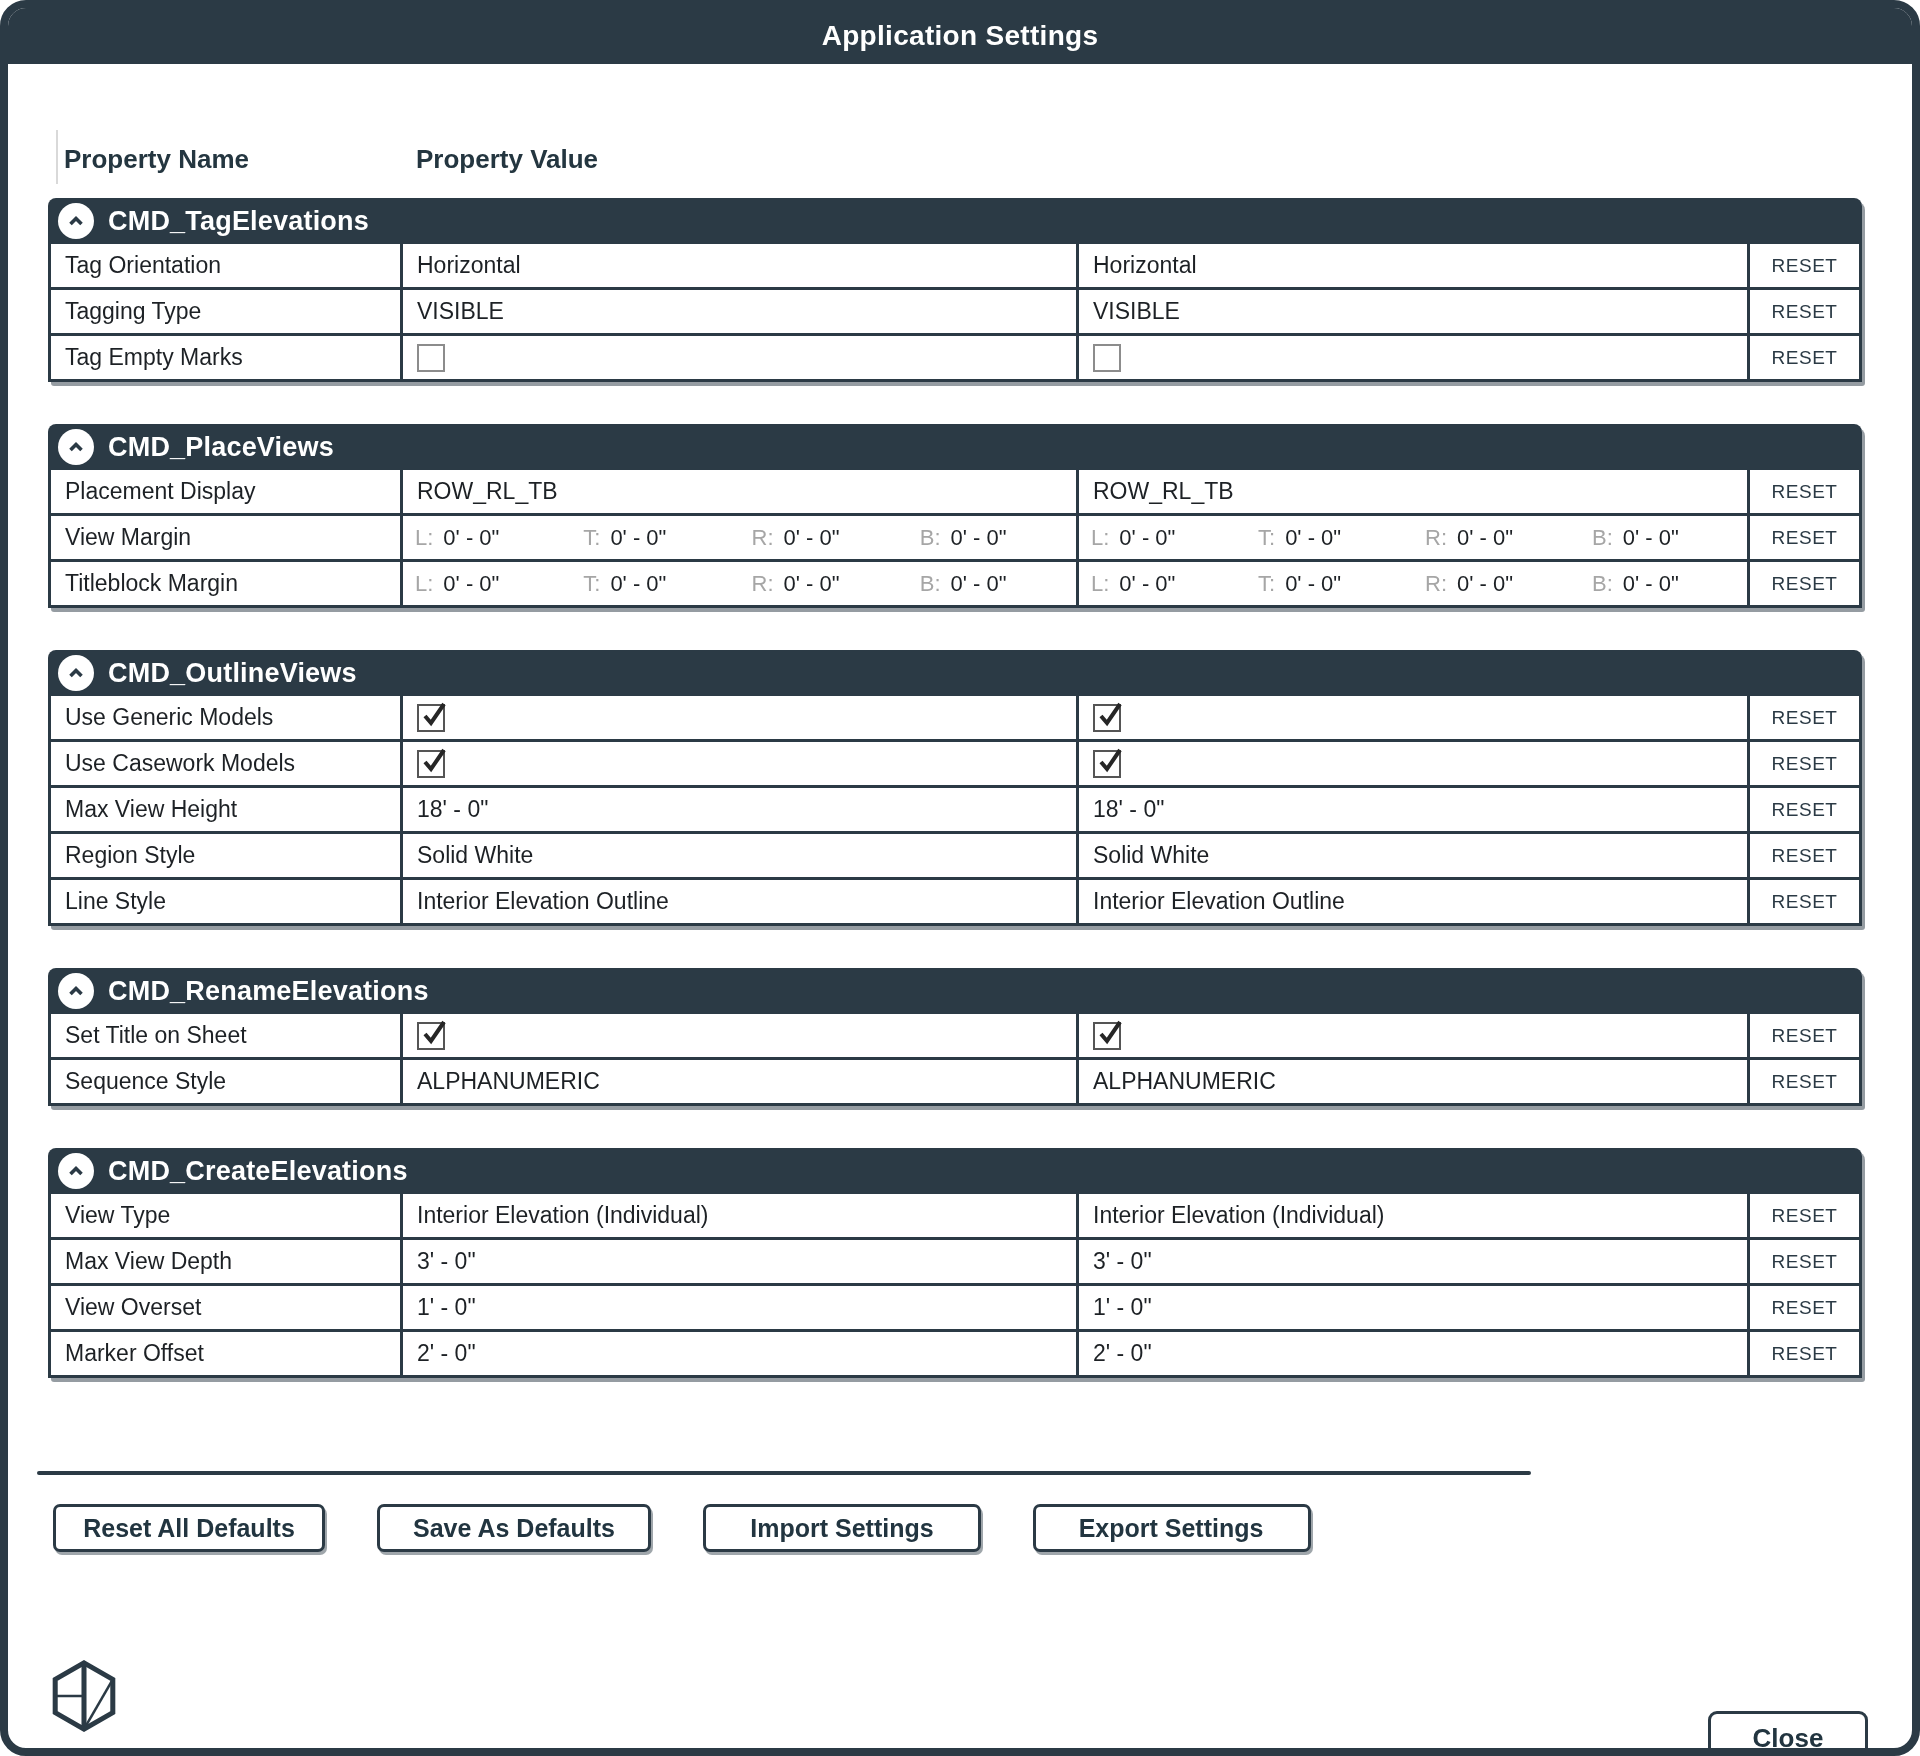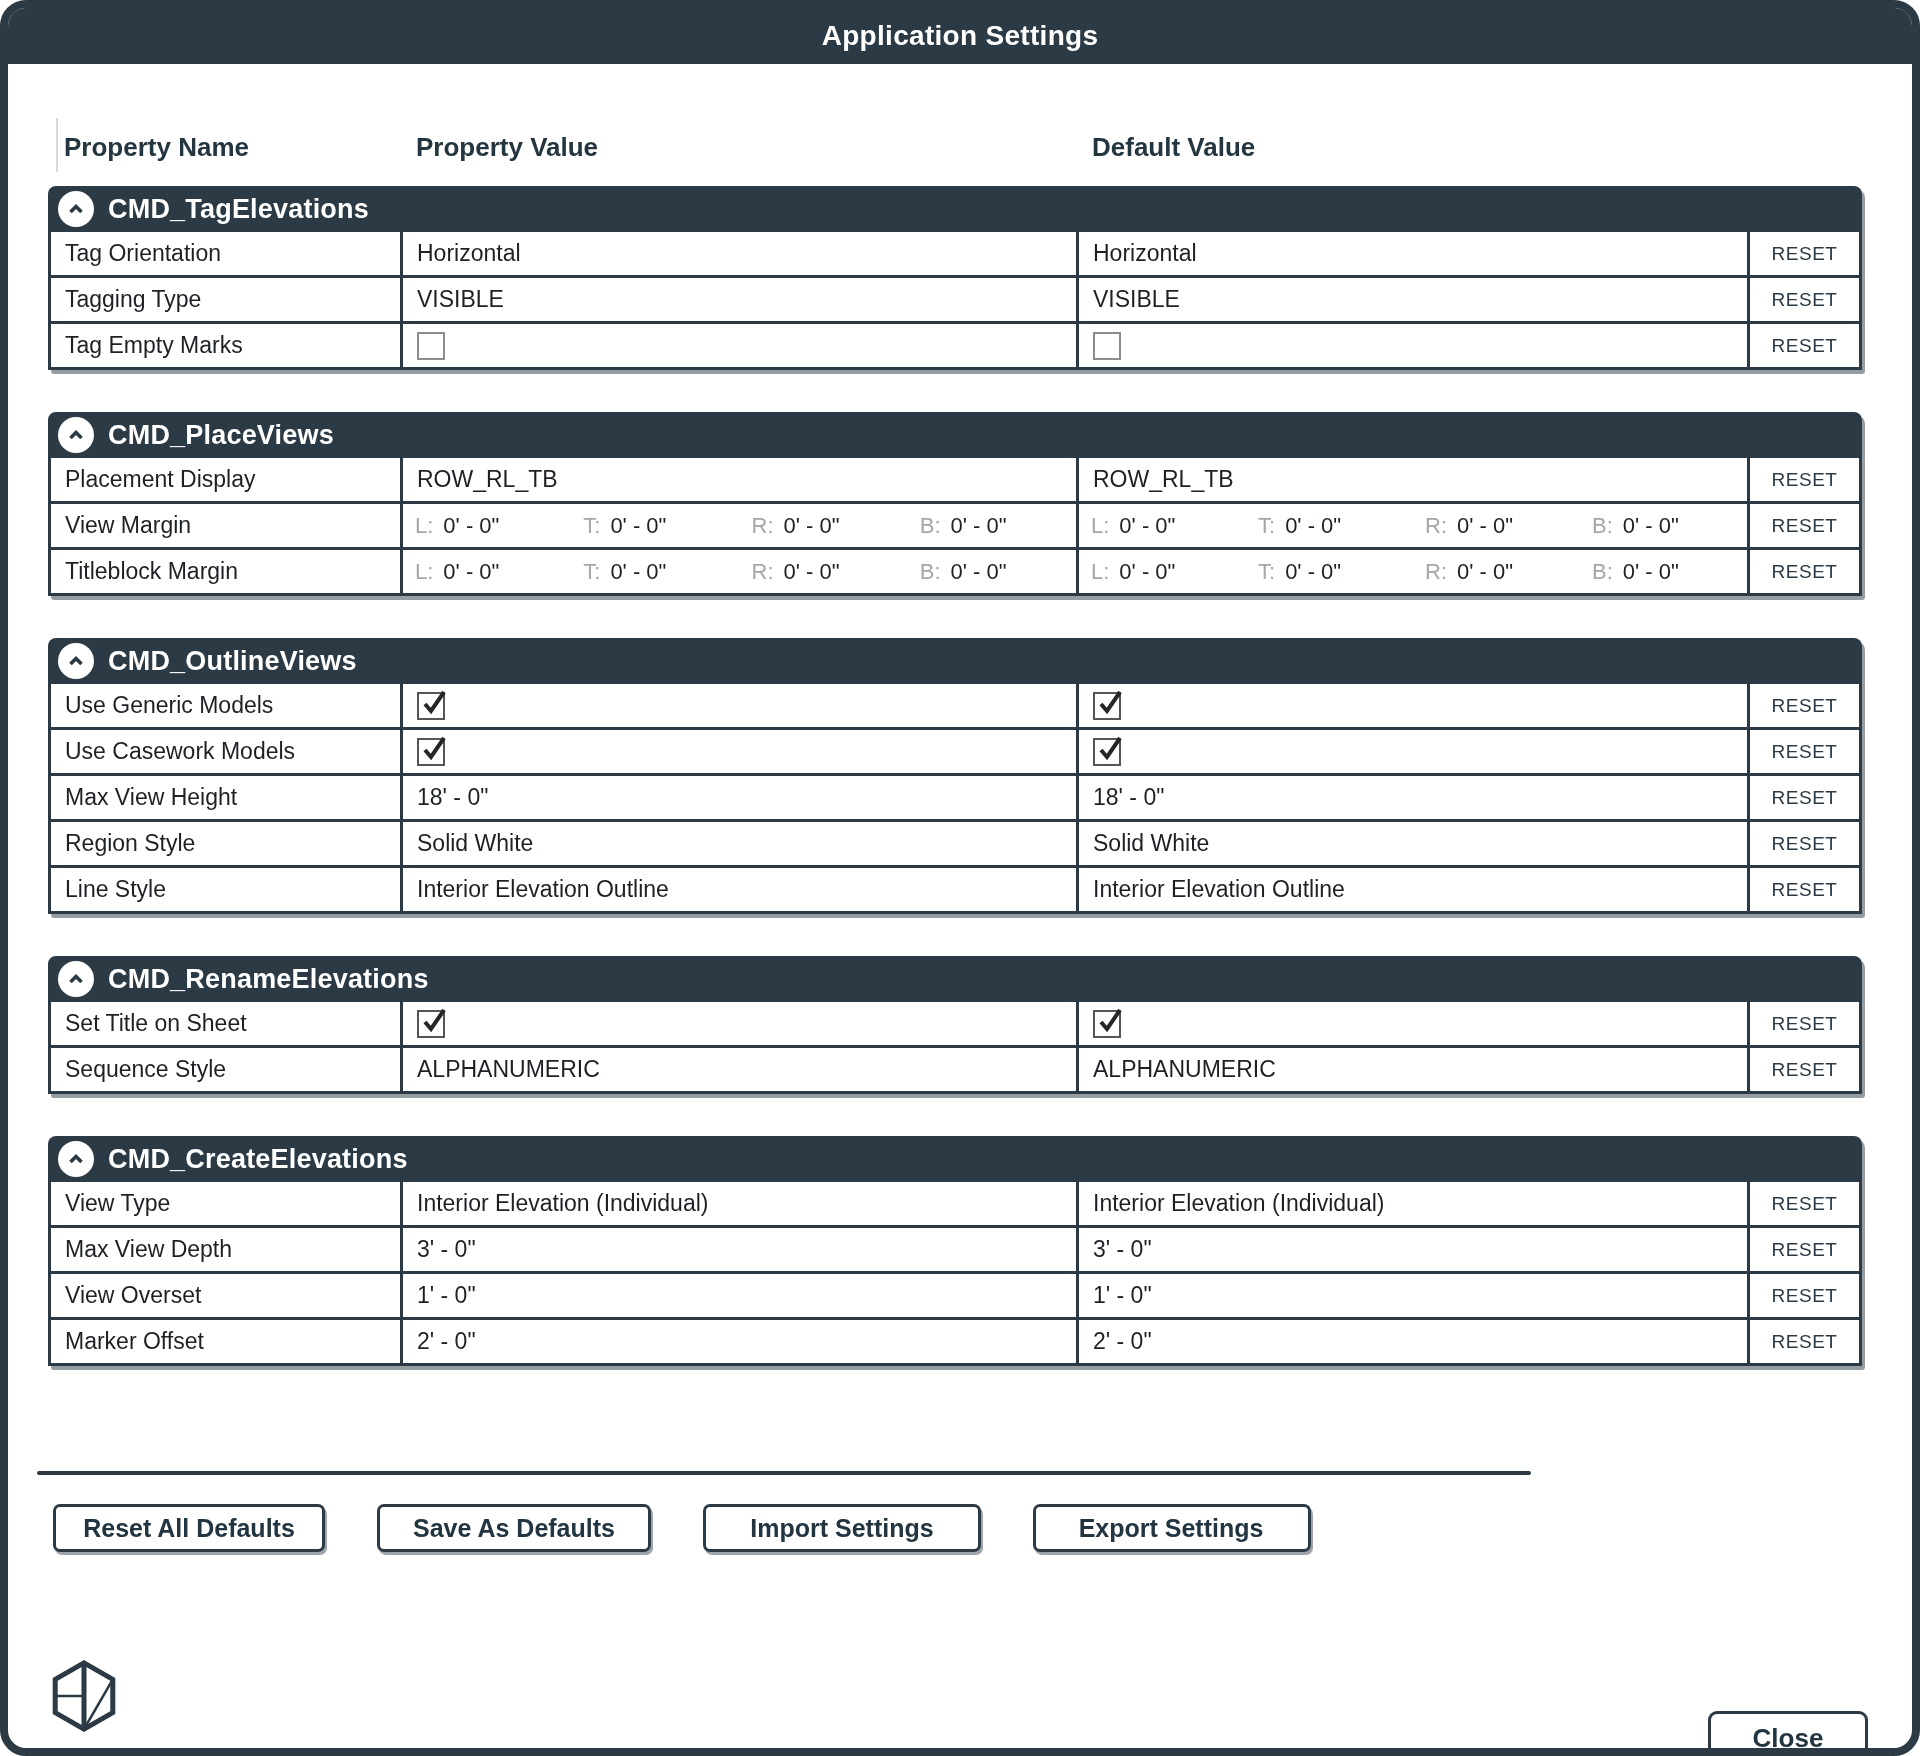--- a/index.html
+++ b/index.html
@@ -21,21 +21,21 @@
   }
   
   .titlebar{
     position:absolute;top:0;left:0;right:0;height:56px;
     background:var(--accent);display:flex;align-items:center;justify-content:center;
   }
   .titlebar h1{
     margin:0;font-size:28px;font-weight:700;color:#fff;letter-spacing:.3px;
   }
   
-  .content{position:absolute;top:56px;left:40px;width:1814px;}
+  .content{position:absolute;top:68px;left:40px;width:1814px;}
   .col-headers{
     position:relative;display:grid;
     grid-template-columns:352px 676px 674px 112px;
     margin-top:56px;height:66px;align-items:start;
   }
   .col-headers::before{
     content:'';position:absolute;left:8px;top:-2px;height:54px;width:2px;background:#d9d9d9;
   }
   .col-headers .col-h{
     padding:12px 0 0 16px;font-size:26px;font-weight:600;color:#243640;
@@ -123,21 +123,20 @@
 
   <header class="titlebar">
     <h1>Application Settings</h1>
   </header>
 
   <div class="content">
 
     <div class="col-headers">
       <div class="col-h">Property Name</div>
       <div class="col-h">Property Value</div>
-      <div class="col-h">Default Value</div>
       <div></div>
     </div>
 
     <section class="sec">
       <div class="sec-h">
         <span class="chev">
           <svg width="24" height="24" viewBox="0 0 24 24">
               <path d="M6.5 15 L12 9.5 L17.5 15" fill="none" stroke="#2b3a45" stroke-width="3.6"></path>
             </svg>
         </span>

